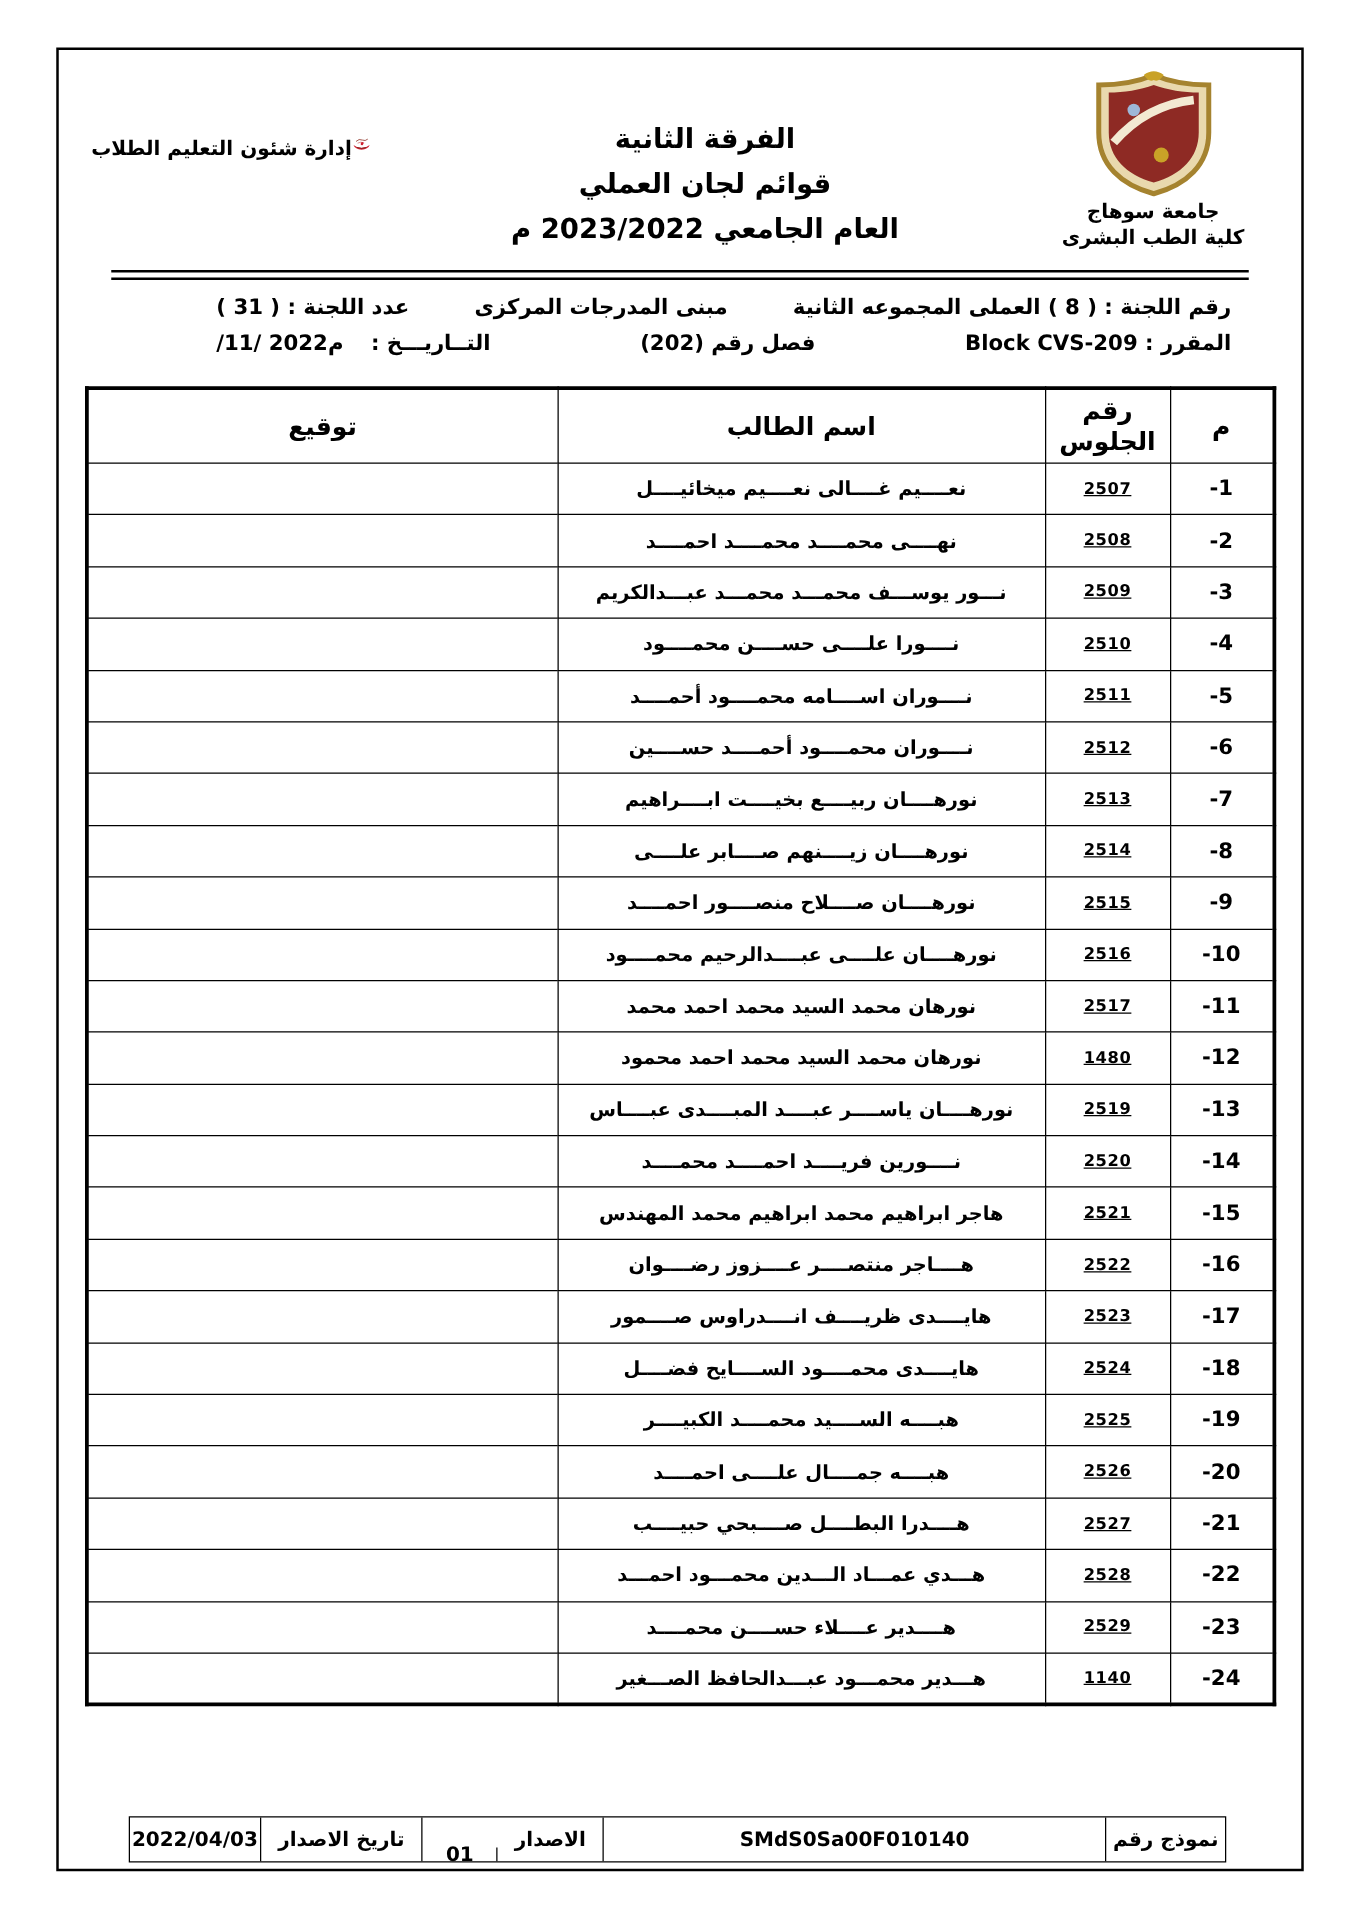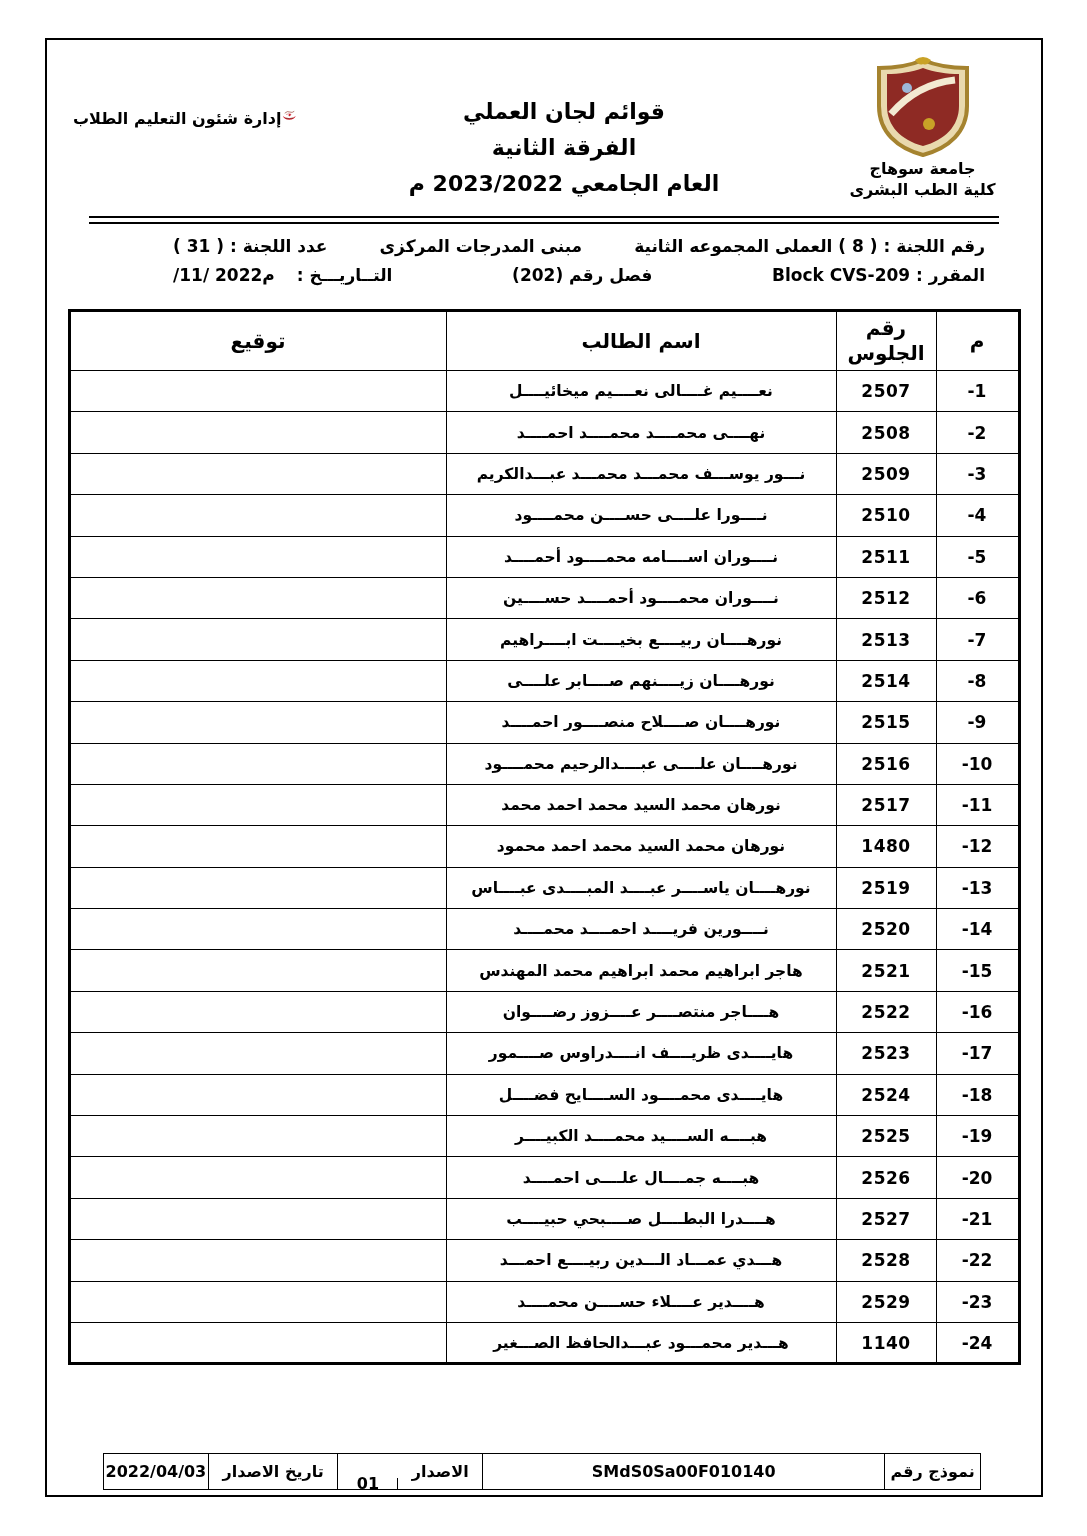--- a/index.html
+++ b/index.html
@@ -39,21 +39,21 @@
   .date-value { margin-right: 16px; }
   table.students {
     width: 950px; margin: 24px auto 0;
     border-collapse: collapse; border: 3px solid #000;
     table-layout: fixed;
   }
   .students th, .students td { border: 1.6px solid #000; text-align: center; vertical-align: middle; }
   .students thead th { height: 60px; font-size: 20px; font-weight: bold; line-height: 25px; }
   .students tbody td { height: 41.4px; }
   td.c-serial { direction: ltr; font-weight: bold; font-size: 17px; }
-  td.c-seat { font-weight: bold; font-size: 17px; letter-spacing: .5px; }
+  td.c-seat { font-weight: bold; font-size: 13px; letter-spacing: .5px; text-decoration: underline; }
   td.c-name { font-weight: bold; font-size: 15.5px; white-space: nowrap; overflow: hidden; }
   td.c-sign { background: #fff; }
   .footer {
     position: absolute; bottom: 5px; right: 60px;
     width: 878px; height: 37px; display: flex;
     border: 1.6px solid #000; font-weight: bold; font-size: 16px;
   }
   .f-cell { display: flex; align-items: center; justify-content: center; white-space: nowrap; }
   .f-cell + .f-cell { border-right: 1.6px solid #000; }
   .f-w1 { width: 95px; } .f-w2 { width: 403px; } .f-w3 { width: 85px; }
@@ -73,22 +73,22 @@
         <path d="M24 60 Q50 30 88 26" stroke="#f3e9d2" stroke-width="7" fill="none"></path>
         <circle cx="40" cy="34" r="5" fill="#9db7d8"></circle>
         <circle cx="62" cy="70" r="6" fill="#c9a227"></circle>
         <path d="M48 6 Q56 0 64 6 Q60 12 56 10 Q52 12 48 6 Z" fill="#c9a227"></path>
       </svg>
       <div class="org-line">جامعة سوهاج</div>
       <div class="org-line">كلية الطب البشرى</div>
     </div>
 
     <div class="titles">
+      <div class="title-line">الفرقة الثانية</div>
       <div class="title-line">قوائم لجان العملي</div>
-      <div class="title-line">الفرقة الثانية</div>
       <div class="title-line">العام الجامعي 2023/2022 م</div>
     </div>
 
     <div class="med-block">
       <svg width="185" height="122" viewBox="0 0 185 122">
         <path d="M20 72 Q92 128 165 72 Q150 110 92 114 Q35 110 20 72 Z" fill="#cf2030"></path>
         <path d="M45 38 Q70 12 100 28 Q125 40 145 22" stroke="#8a2a1d" stroke-width="7" fill="none" stroke-linecap="round"></path>
         <path d="M60 54 Q85 40 112 52" stroke="#c23333" stroke-width="5" fill="none" stroke-linecap="round"></path>
         <path d="M85 58 q10 -18 22 -8 q8 8 -2 20 q-12 10 -20 -2 z" fill="#cf2030"></path>
         <path d="M55 96 Q92 108 130 96" stroke="#7a241a" stroke-width="8" fill="none" stroke-linecap="round"></path>
@@ -278,21 +278,21 @@
   <tr>
     <td class="c-serial">-21</td>
     <td class="c-seat">2527</td>
     <td class="c-name">هــــدرا البطــــل صــــبحي حبيــــب</td>
     <td class="c-sign"></td>
   </tr>
 
   <tr>
     <td class="c-serial">-22</td>
     <td class="c-seat">2528</td>
-    <td class="c-name">هـــدي عمـــاد الـــدين ربيــــع احمـــد</td>
+    <td class="c-name">هـــدي عمـــاد الـــدين محمـــود احمـــد</td>
     <td class="c-sign"></td>
   </tr>
 
   <tr>
     <td class="c-serial">-23</td>
     <td class="c-seat">2529</td>
     <td class="c-name">هــــدير عــــلاء حســــن محمــــد</td>
     <td class="c-sign"></td>
   </tr>
 

